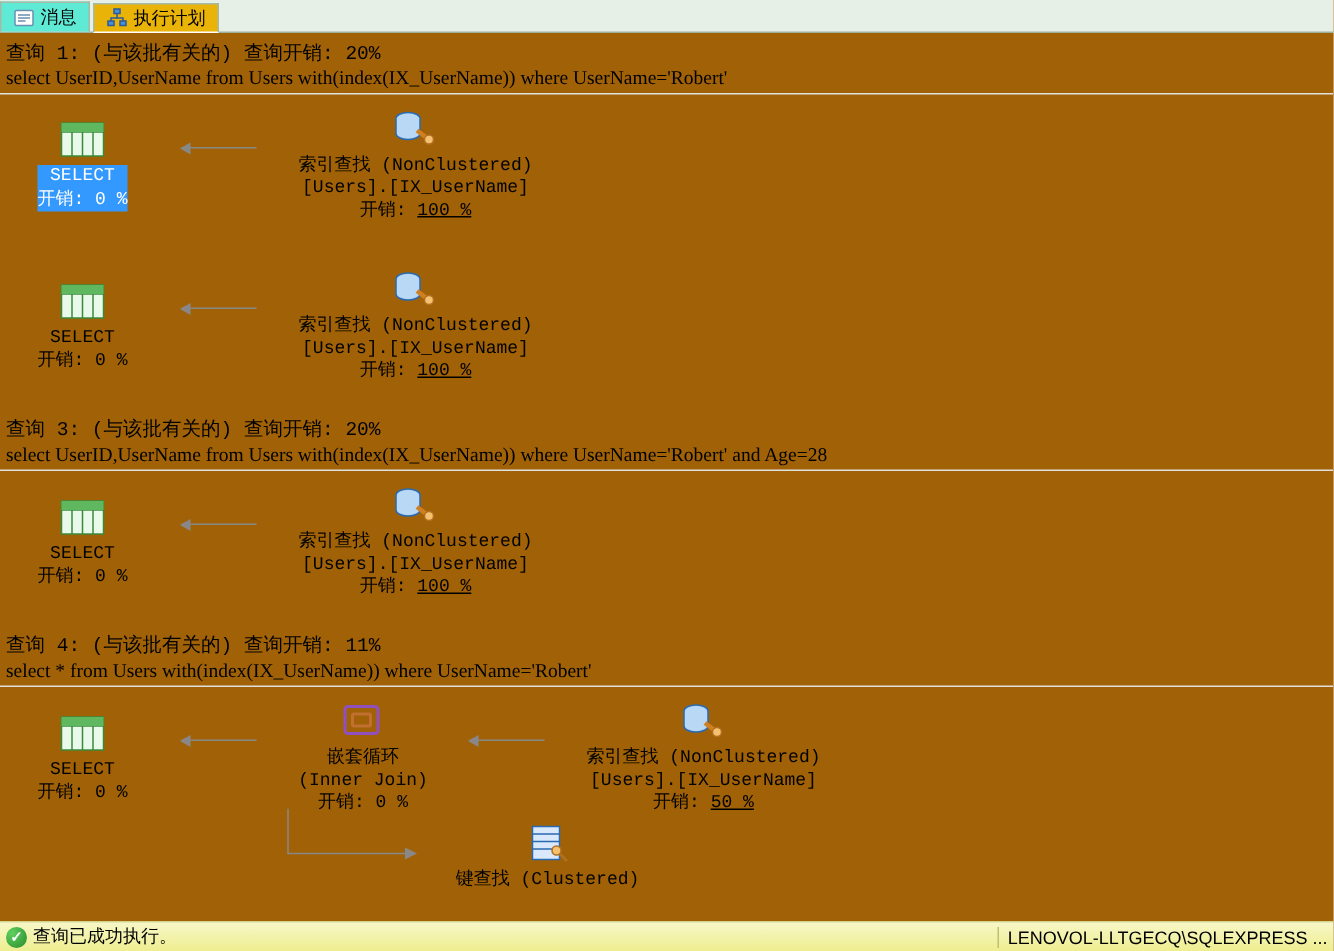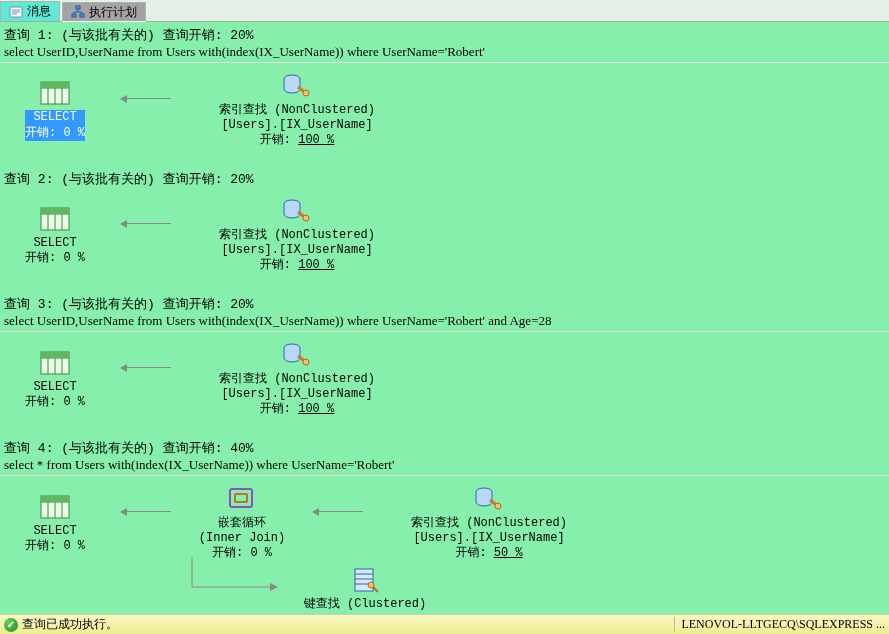--- a/index.html
+++ b/index.html
@@ -28,28 +28,28 @@
     padding: 2px 8px;
     height: 20px;
     border: 1px solid #a6b8a6;
     border-bottom: none;
     background: #5eead4;
     font-size: 12px;
     cursor: pointer;
     margin-right: 2px;
   }
   .tab.active {
-    background: #a3a3a3;
+    background: #eab308;
     border-bottom: 1px solid #fff;
     position: relative;
     top: 1px;
     text-align: right;
   }
   .pane {
-    background: #86efac;
+    background: #a16207;
     height: calc(100% - 22px - 20px);
     overflow: hidden;
   }
   .query-block {
     margin-top: 4px;
   }
   .q-header {
     font-family: Consolas, "Courier New", monospace;
     font-size: 13px;
     padding: 0 4px;
@@ -70,21 +70,21 @@
   }
   .node {
     width: 90px;
     text-align: center;
     font-family: Consolas, "Courier New", monospace;
     font-size: 12px;
     line-height: 1.25;
     padding-top: 4px;
     position: relative;
   }
-  .node-wide { width: 170px; margin-left: 20px; }
+  .node-wide { width: 170px; }
   .node .ic {
     display: block;
     margin: 0 auto 4px auto;
   }
   .selected-box {
     background: #3399ff;
     color: #fff;
     display: inline-block;
     line-height: 1.3;
     font-family: Consolas, "Courier New", monospace;
@@ -134,21 +134,20 @@
     justify-content: space-between;
   }
   .status-left {
     display: flex;
     align-items: center;
     gap: 4px;
   }
   .status-right {
     border-left: 1px solid #c0c070;
     padding-left: 6px;
-    font-family: Liberation Serif, serif;
   }
   .green-check {
     width: 14px; height: 14px;
     background: radial-gradient(circle at 30% 30%, #5fd05f, #2a8a2a);
     border-radius: 50%;
     display: inline-flex;
     align-items: center; justify-content: center;
     color: #fff;
     font-size: 10px;
     font-weight: bold;
@@ -210,23 +209,20 @@
         <span>索引查找</span> <span>(NonClustered)</span><br>
         <span>[Users].[IX_UserName]</span><br>
         <span>开销:</span> <span style="text-decoration:underline">100 %</span>
       </div>
     </div>
   </div>
 
   <div class="sep"></div>
 
   <div class="query-block">
-    <div class="q-header">
-      <span>查询</span> <span>2</span>: <span>(与该批有关的) 查询开销:</span> <span>20%</span>
-    </div>
     <div class="plan-row">
       <div class="node">
         <svg class="ic" width="32" height="26">
             <rect x="2" y="2" width="28" height="22" fill="#eafaea" stroke="#3a8a3a"></rect>
             <line x1="2" y1="8" x2="30" y2="8" stroke="#3a8a3a"></line>
             <line x1="9" y1="2" x2="9" y2="24" stroke="#3a8a3a"></line>
             <line x1="16" y1="2" x2="16" y2="24" stroke="#3a8a3a"></line>
             <line x1="23" y1="2" x2="23" y2="24" stroke="#3a8a3a"></line>
             <rect x="2" y="2" width="28" height="6" fill="#5fb85f"></rect>
           </svg>
@@ -280,21 +276,21 @@
         <span>[Users].[IX_UserName]</span><br>
         <span>开销:</span> <span style="text-decoration:underline">100 %</span>
       </div>
     </div>
   </div>
 
   <div class="sep"></div>
 
   <div class="query-block" style="position:relative;">
     <div class="q-header">
-      <span>查询</span> <span>4</span>: <span>(与该批有关的) 查询开销:</span> <span>40%</span>
+      <span>查询</span> <span>4</span>: <span>(与该批有关的) 查询开销:</span> <span>11%</span>
     </div>
     <div class="sql-line">select * from Users with(index(IX_UserName)) where UserName='Robert'</div>
     <div class="plan-row">
       <div class="node">
         <svg class="ic" width="32" height="26">
             <rect x="2" y="2" width="28" height="22" fill="#eafaea" stroke="#3a8a3a"></rect>
             <line x1="2" y1="8" x2="30" y2="8" stroke="#3a8a3a"></line>
             <line x1="9" y1="2" x2="9" y2="24" stroke="#3a8a3a"></line>
             <line x1="16" y1="2" x2="16" y2="24" stroke="#3a8a3a"></line>
             <line x1="23" y1="2" x2="23" y2="24" stroke="#3a8a3a"></line>

